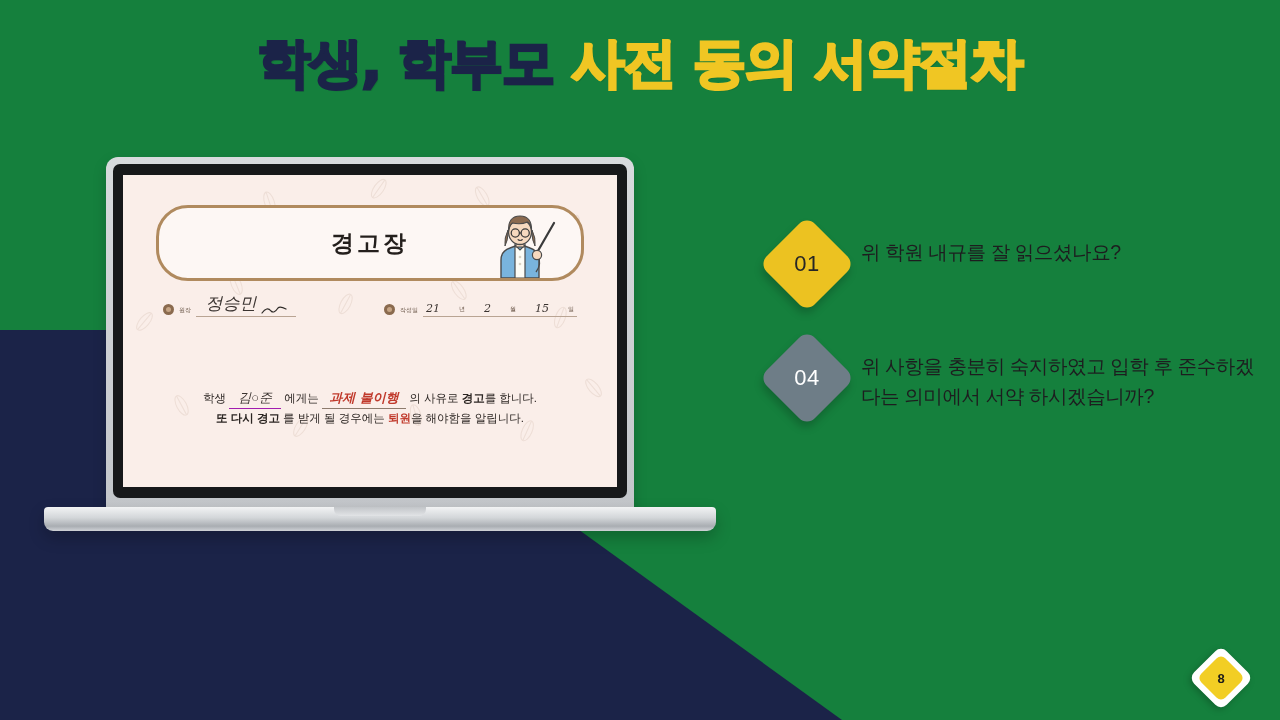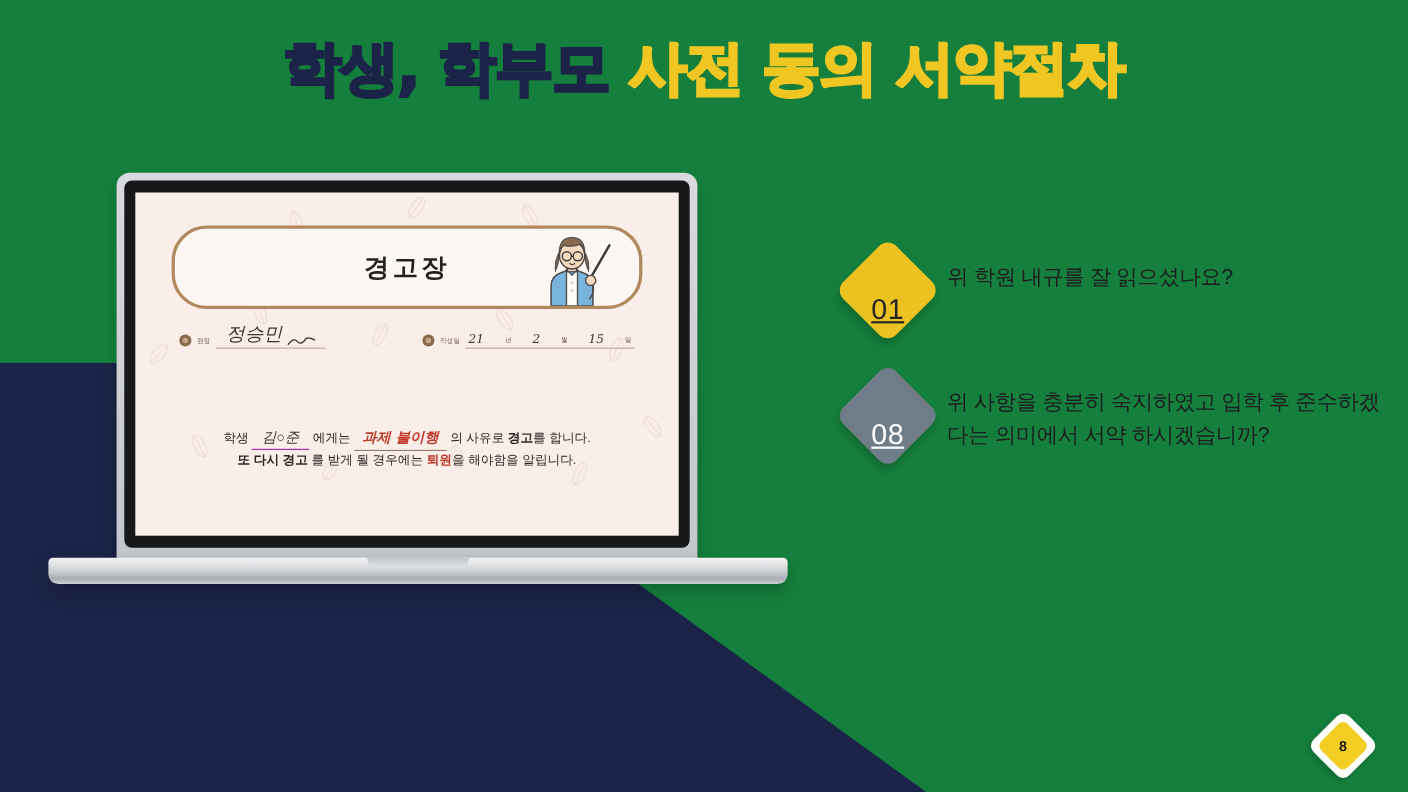--- a/index.html
+++ b/index.html
@@ -317,29 +317,28 @@
     top: 8px;
     width: 68px;
     height: 68px;
     border-radius: 11px;
     transform: rotate(45deg);
     box-shadow: 3px 5px 9px rgba(0,0,0,0.20);
   }
   .diamond-label {
     position: absolute;
     left: 16px;
-    top: 25px;
+    top: 8px;
     width: 68px;
     height: 68px;
     display: flex;
     align-items: center;
     justify-content: center;
-    font-size: 26px;
+    font-size: 22px;
     letter-spacing: 0.5px;
-    text-decoration: underline;
   }
   .step-text {
     flex: 1;
     padding-top: 16px;
     font-size: 19.5px;
     line-height: 1.52;
     color: #1d1d1f;
     letter-spacing: -0.4px;
   }
 
@@ -558,21 +557,21 @@
         <div class="diamond" style="background:#ecc221"></div>
         <div class="diamond-label" style="color:#262626">01</div>
       </div>
       <div class="step-text">위 학원 내규를 잘 읽으셨나요?</div>
     </div>
 
 
     <div class="step">
       <div class="diamond-wrap">
         <div class="diamond" style="background:#6e7d87"></div>
-        <div class="diamond-label" style="color:#ffffff">08</div>
+        <div class="diamond-label" style="color:#ffffff">04</div>
       </div>
       <div class="step-text">위 사항을 충분히 숙지하였고 입학 후 준수하겠다는 의미에서 서약 하시겠습니까?</div>
     </div>
 
   </div>
 
   <div class="pagenum">
     <div class="pagenum-outer"></div>
     <div class="pagenum-inner"></div>
     <div class="pagenum-text">8</div>

